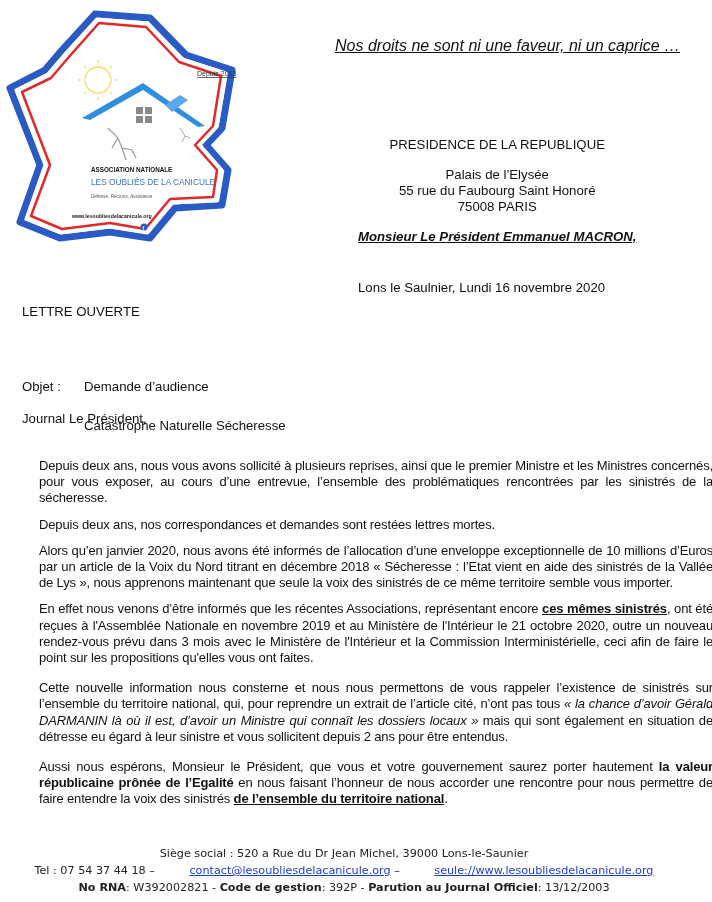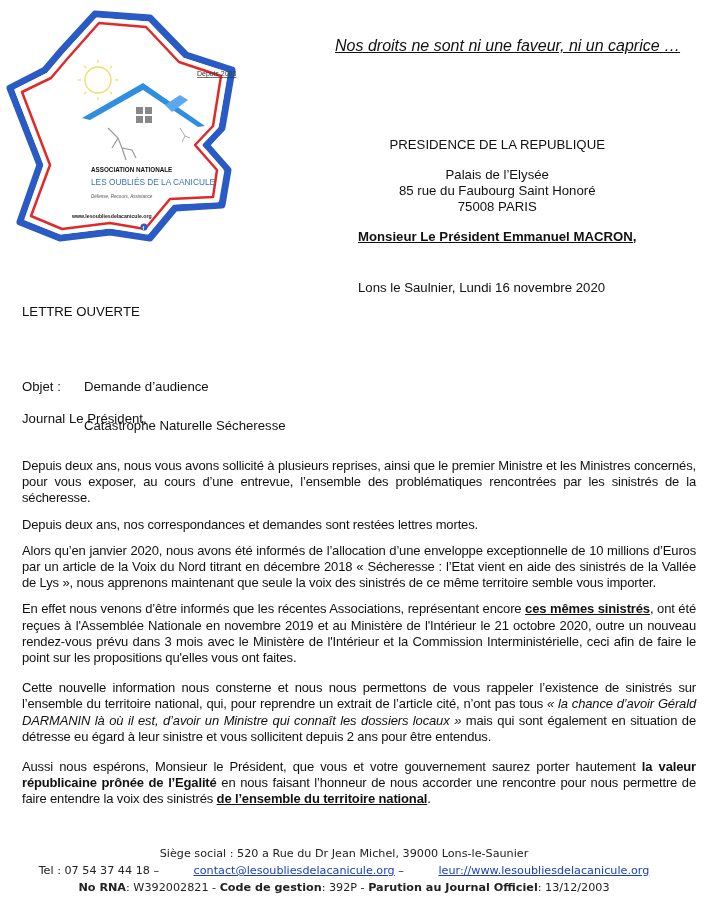--- a/index.html
+++ b/index.html
@@ -9,29 +9,29 @@
       font-size: 13.2px;
     }
     .abs { position: absolute; }
     .logo { left: 0; top: 0; width: 240px; height: 250px; }
     .motto {
       left: 335px; top: 37px; font-style: italic; text-decoration: underline;
       font-size: 16px; color: #111; white-space: nowrap;
     }
     .recipient { left: 358px; top: 137px; line-height: 16px; text-align: center; }
     .recipient .gap { height: 14px; }
-    .rec-name { font-weight: bold; text-decoration: underline; }
+    .rec-name { font-weight: bold; text-decoration: underline; font-style: italic; }
     .date { left: 358px; top: 280px; }
     .open { left: 22px; top: 304px; }
     .objet { left: 22px; top: 356px; line-height: 16px; }
     .objet .row { display: flex; margin-top: 23px; }
     .objet .lbl { width: 62px; }
     .salut { left: 22px; top: 411px; }
     .body-text {
-      left: 22px; top: 458px; width: 674px; text-align: justify;
+      left: 39px; top: 458px; width: 674px; text-align: justify;
       font-family: "Liberation Sans", sans-serif; font-size: 13px;
       line-height: 16.2px; letter-spacing: -0.15px;
     }
     .body-text p { margin: 0 0 10px 0; }
     .b { font-weight: bold; }
     .u { text-decoration: underline; }
     .i { font-style: italic; }
     .footer {
       left: 0; top: 845px; width: 688px; text-align: center;
       font-family: "DejaVu Sans", sans-serif; font-size: 11.2px;
@@ -83,21 +83,21 @@
     <text x="142.6" y="229.5" font-size="5" font-weight="bold" fill="#fff" font-family="Liberation Sans, sans-serif">f</text>
   </svg>
 </div>
 
 <div class="abs motto">Nos droits ne sont ni une faveur, ni un caprice …</div>
 
 <div class="abs recipient">
   <div>PRESIDENCE DE LA REPUBLIQUE</div>
   <div class="gap"></div>
   <div>Palais de l’Elysée</div>
-  <div>85 rue du Faubourg Saint Honoré</div>
+  <div>55 rue du Faubourg Saint Honoré</div>
   <div>75008 PARIS</div>
   <div class="gap"></div>
   <div class="rec-name">Monsieur Le Président Emmanuel MACRON,</div>
 </div>
 
 <div class="abs date">Lons le Saulnier, Lundi 16 novembre 2020</div>
 
 <div class="abs open">LETTRE OUVERTE</div>
 
 <div class="abs objet">
@@ -117,15 +117,15 @@
   <p>Depuis deux ans, nous vous avons sollicité à plusieurs reprises, ainsi que le premier Ministre et les Ministres concernés, pour vous exposer, au cours d’une entrevue, l’ensemble des problématiques rencontrées par les sinistrés de la sécheresse.</p>
   <p>Depuis deux ans, nos correspondances et demandes sont restées lettres mortes.</p>
   <p>Alors qu’en janvier 2020, nous avons été informés de l’allocation d’une enveloppe exceptionnelle de 10 millions d’Euros par un article de la Voix du Nord titrant en décembre 2018 « Sécheresse : l’Etat vient en aide des sinistrés de la Vallée de Lys », nous apprenons maintenant que seule la voix des sinistrés de ce même territoire semble vous importer.</p>
   <p><span>En effet nous venons d’être informés que les récentes Associations, représentant encore </span><span class="b u">ces mêmes sinistrés</span><span>, ont été reçues à l'Assemblée Nationale en novembre 2019 et au Ministère de l'Intérieur le 21 octobre 2020, outre un nouveau rendez-vous prévu dans 3 mois avec le Ministère de l'Intérieur et la Commission Interministérielle, ceci afin de faire le point sur les propositions qu'elles vous ont faites.</span></p>
   <p style="margin-top:14px"><span>Cette nouvelle information nous consterne et nous nous permettons de vous rappeler l’existence de sinistrés sur l’ensemble du territoire national, qui, pour reprendre un extrait de l’article cité, n’ont pas tous </span><span class="i">« la chance d’avoir Gérald DARMANIN là où il est, d’avoir un Ministre qui connaît les dossiers  locaux »</span><span> mais qui sont également en situation de détresse eu égard à leur sinistre et vous sollicitent depuis 2 ans pour être entendus.</span></p>
   <p style="margin-top:14px"><span>Aussi nous espérons, Monsieur le Président, que vous et votre gouvernement saurez porter hautement </span><span class="b">la valeur républicaine prônée de l’Egalité</span><span> en nous faisant l’honneur de nous accorder une rencontre pour nous permettre de faire entendre la voix des sinistrés </span><span class="b u">de l’ensemble du territoire national</span><span>.</span></p>
 </div>
 
 <div class="abs footer">
   <div>Siège social : 520 a Rue du Dr Jean Michel, 39000 Lons-le-Saunier</div>
-  <div><span>Tel : 07 54 37 44 18 – </span><a>contact@lesoubliesdelacanicule.org</a><span> – </span><a>leur://www.lesoubliesdelacanicule.org</a></div>
+  <div><span>Tel : 07 54 37 44 18 – </span><a>contact@lesoubliesdelacanicule.org</a><span> – </span><a>seule://www.lesoubliesdelacanicule.org</a></div>
   <div><span class="b">No RNA</span><span>: W392002821 - </span><span class="b">Code de gestion</span><span>: 392P - </span><span class="b">Parution au Journal Officiel</span><span>: 13/12/2003</span></div>
 </div>
 
 </body></html>

